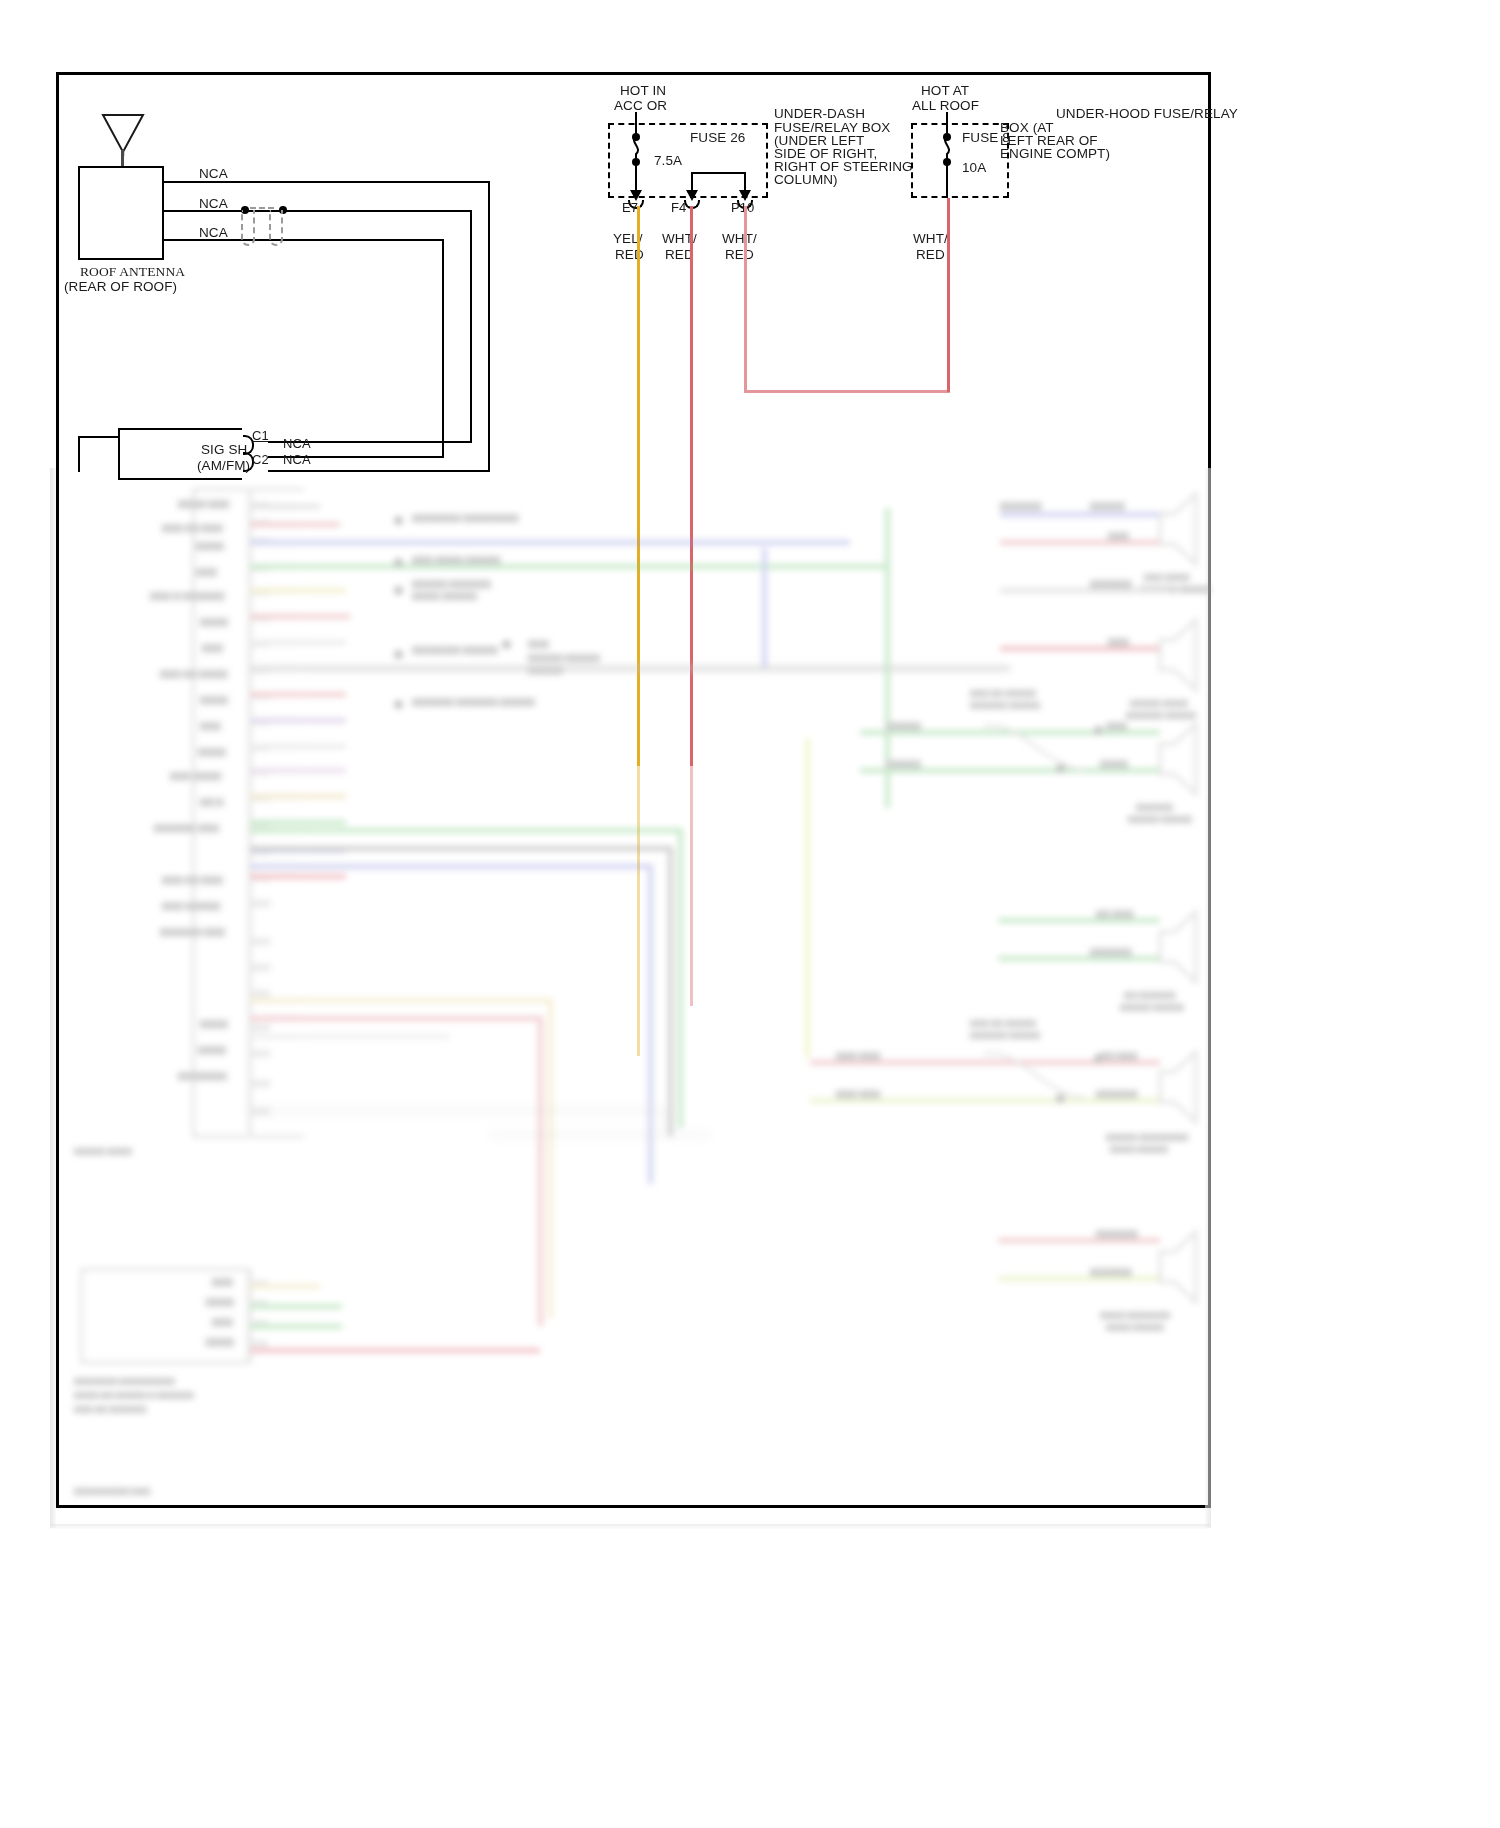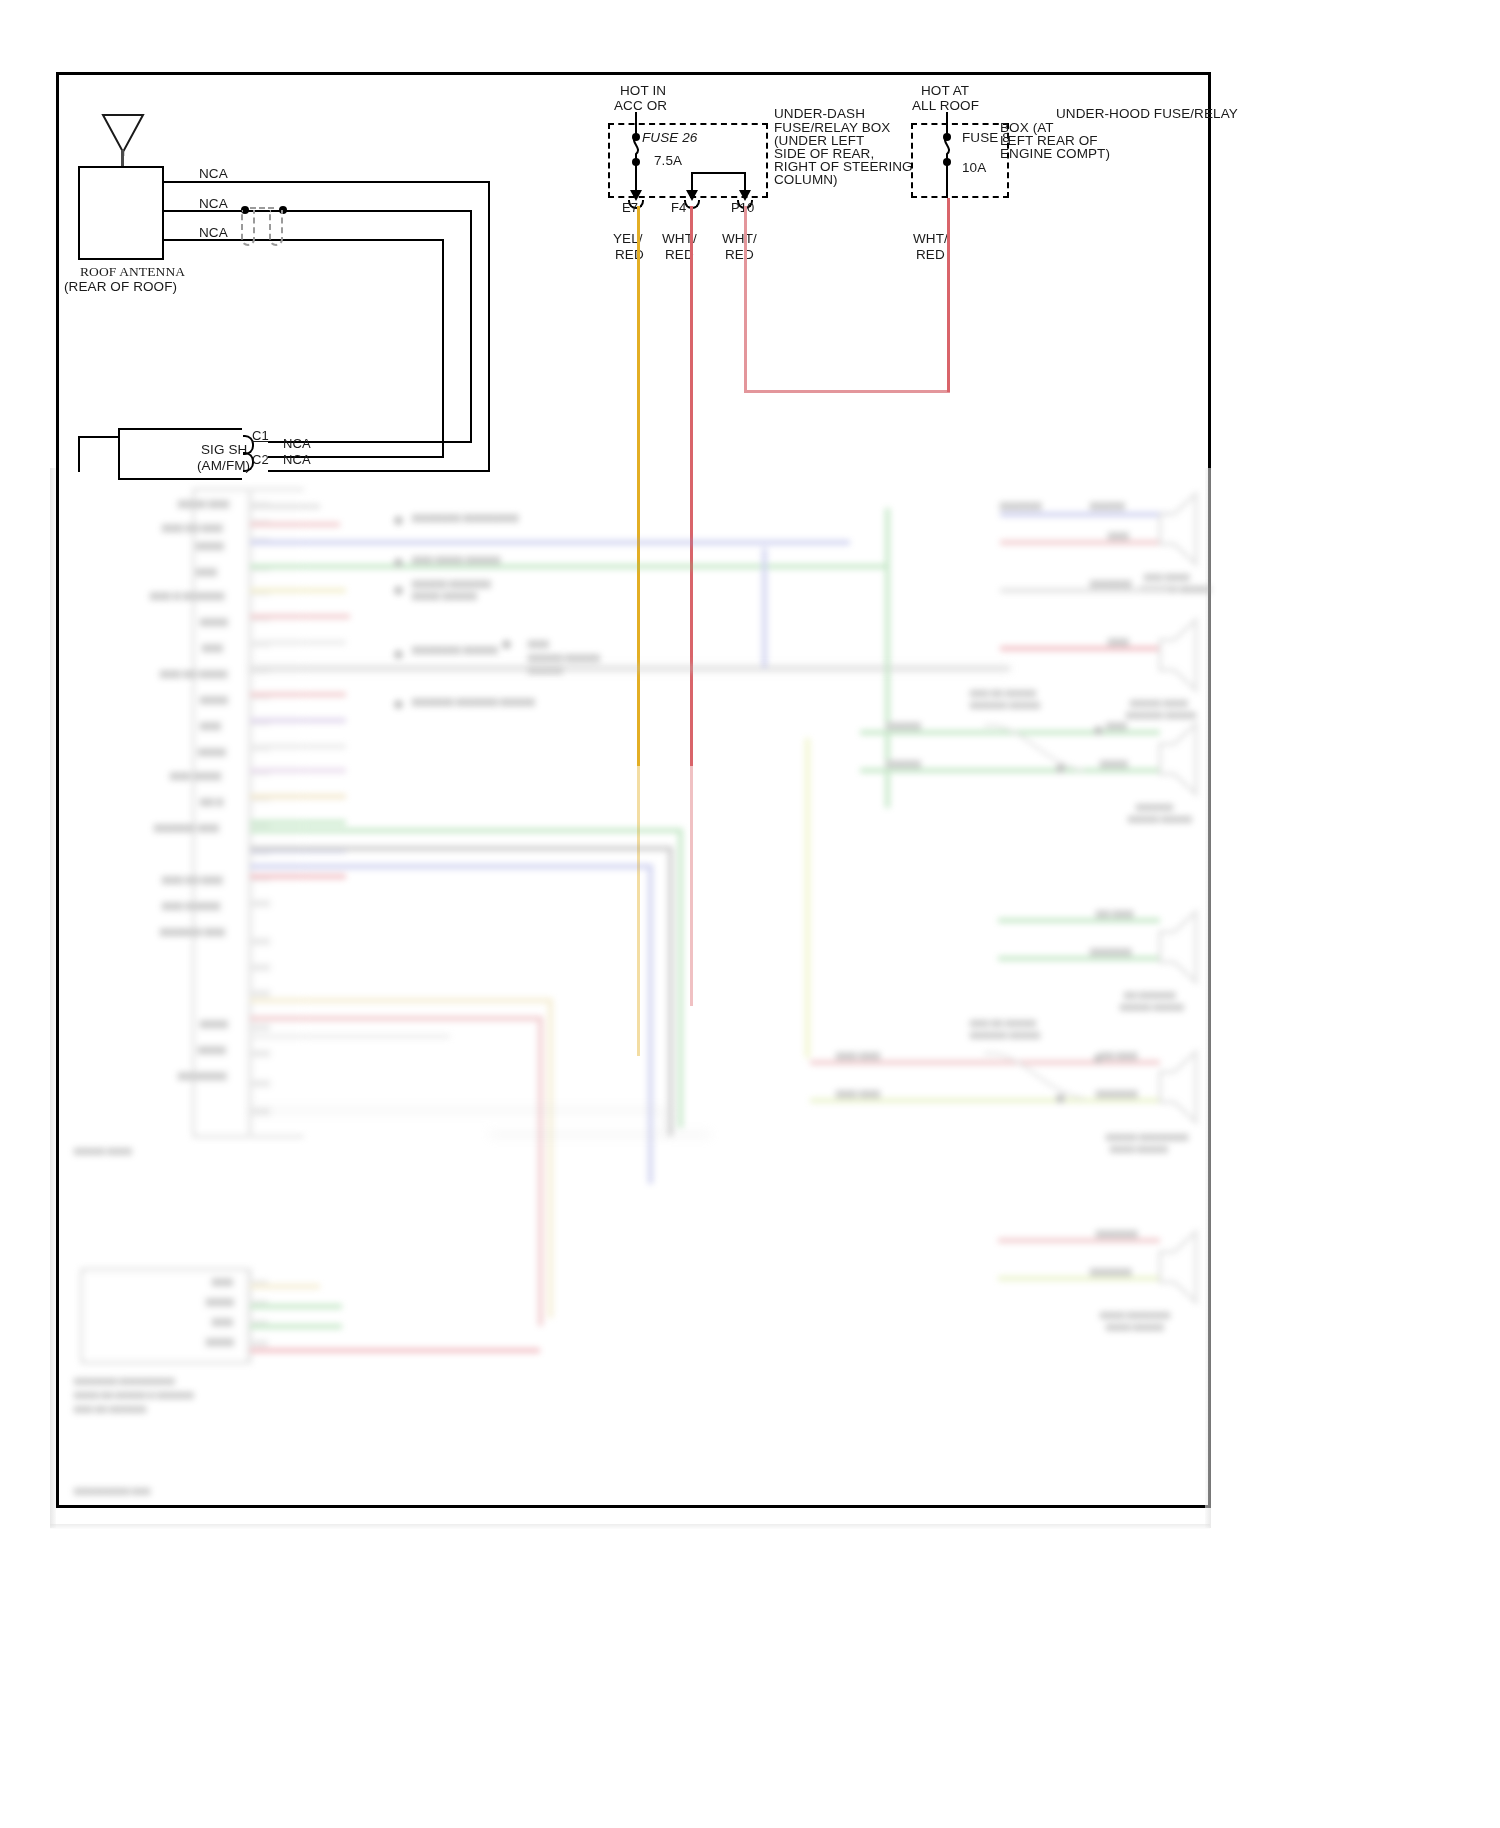--- a/index.html
+++ b/index.html
@@ -128,21 +128,21 @@
     <div class="dashbox" style="left:608px;top:123px;width:160px;height:75px;"></div>
 
     <div class="ln vl" style="left:635px;top:112px;height:25px;"></div>
 
     <div class="dot" style="left:632px;top:133px;"></div>
     <svg class="abs" style="left:628px;top:136px;width:16px;height:26px;" viewBox="0 0 16 26">
       <path d="M8 0 C 1 6, 15 12, 8 18 L8 26" fill="none" stroke="#000" stroke-width="2"></path>
     </svg>
     <div class="dot" style="left:632px;top:158px;"></div>
 
-    <div class="txt" style="left:642px;top:130px;font-style:italic;">FUSE 26</div>
+    <div class="txt" style="left:690px;top:130px;">FUSE 26</div>
     <div class="txt" style="left:654px;top:153px;">7.5A</div>
 
     <div class="ln vl" style="left:635px;top:162px;height:32px;"></div>
     <div class="arrowdn" style="left:630px;top:190px;"></div>
 
     <div class="ln hl" style="left:691px;top:172px;width:55px;"></div>
     <div class="ln vl" style="left:691px;top:172px;height:22px;"></div>
     <div class="ln vl" style="left:744px;top:172px;height:22px;"></div>
     <div class="arrowdn" style="left:686px;top:190px;"></div>
     <div class="arrowdn" style="left:739px;top:190px;"></div>
@@ -151,21 +151,21 @@
     <div class="abs" style="left:684px;top:200px;width:16px;height:9px;border:2px solid #000;border-top:none;border-radius:0 0 9px 9px;box-sizing:border-box;"></div>
     <div class="abs" style="left:737px;top:200px;width:16px;height:9px;border:2px solid #000;border-top:none;border-radius:0 0 9px 9px;box-sizing:border-box;"></div>
 
     <div class="txt sm" style="left:622px;top:200px;">E7</div>
     <div class="txt sm" style="left:671px;top:200px;">F4</div>
     <div class="txt sm" style="left:731px;top:200px;">P10</div>
 
     <div class="txt" style="left:774px;top:106px;">UNDER-DASH</div>
     <div class="txt" style="left:774px;top:120px;">FUSE/RELAY BOX</div>
     <div class="txt" style="left:774px;top:133px;">(UNDER LEFT</div>
-    <div class="txt" style="left:774px;top:146px;">SIDE OF REAR,</div>
+    <div class="txt" style="left:774px;top:146px;">SIDE OF RIGHT,</div>
     <div class="txt" style="left:774px;top:159px;">RIGHT OF STEERING</div>
     <div class="txt" style="left:774px;top:172px;">COLUMN)</div>
 
     <div class="txt" style="left:613px;top:231px;">YEL/</div>
     <div class="txt" style="left:615px;top:247px;">RED</div>
     <div class="txt" style="left:662px;top:231px;">WHT/</div>
     <div class="txt" style="left:665px;top:247px;">RED</div>
     <div class="txt" style="left:722px;top:231px;">WHT/</div>
     <div class="txt" style="left:725px;top:247px;">RED</div>
   </div>

